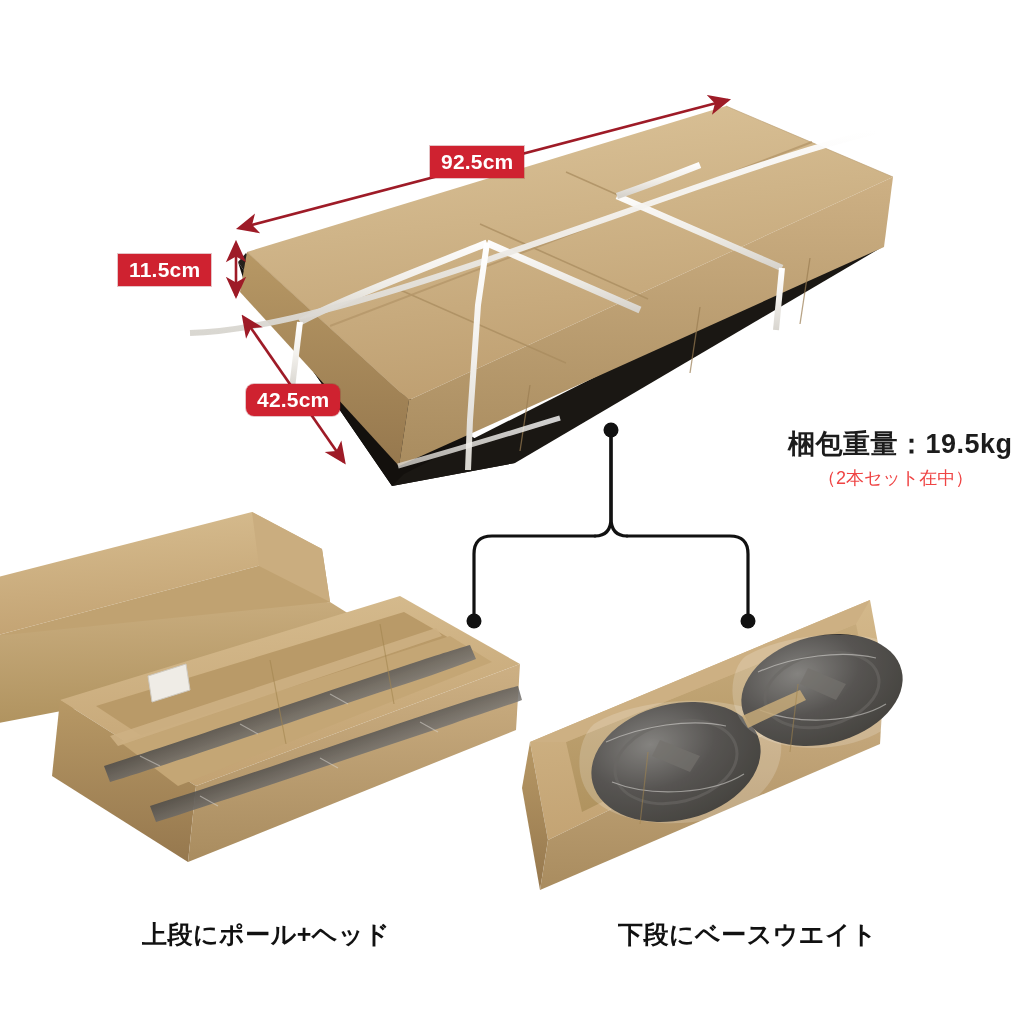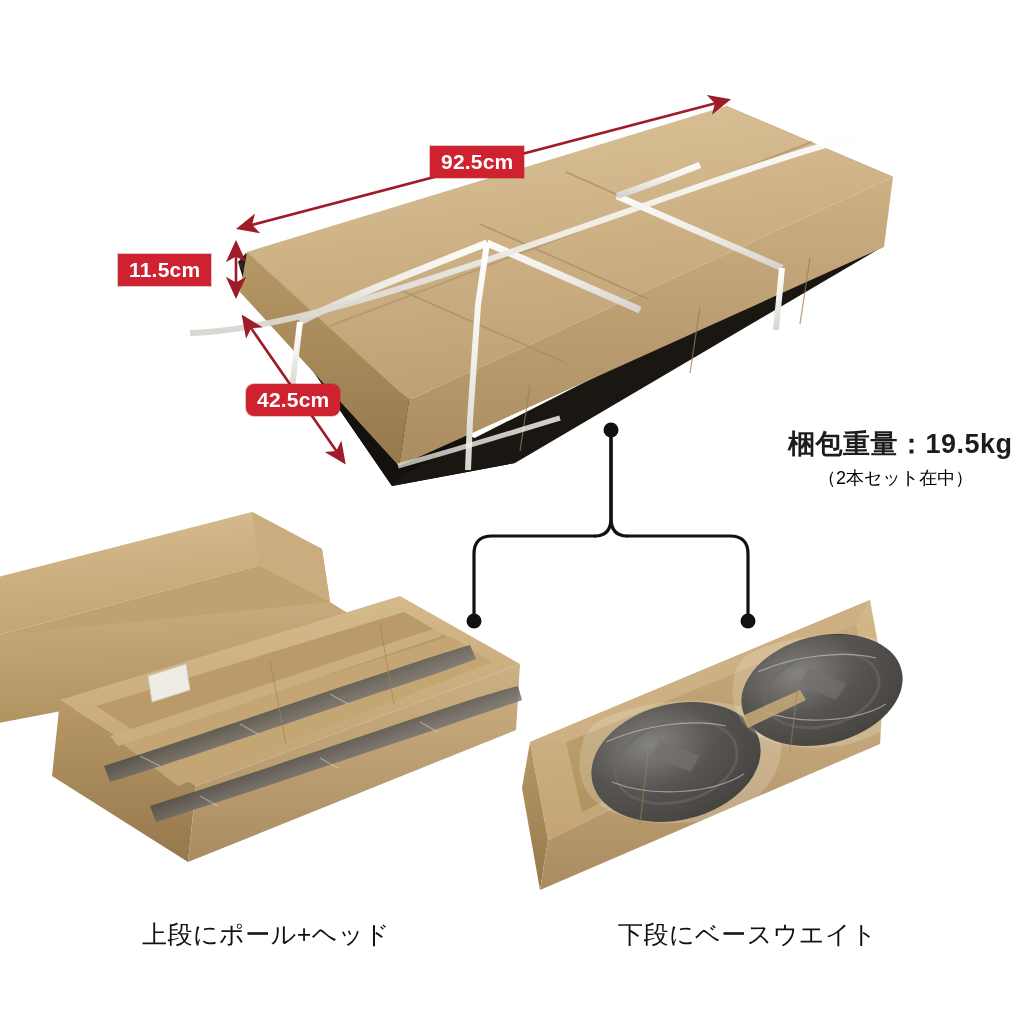--- a/index.html
+++ b/index.html
@@ -33,29 +33,29 @@
     font-size:27px;
     font-weight:600;
     letter-spacing:.5px;
     color:#1c1c1c;
     white-space:nowrap;
   }
   .weight-sub{
     position:absolute;
     font-size:18px;
     font-weight:500;
-    color:#000000;
+    color:#ef4444;
     white-space:nowrap;
   }
 
   
   .caption{
     position:absolute;
     font-size:25px;
-    font-weight:400;
+    font-weight:700;
     color:#111111;
     white-space:nowrap;
     letter-spacing:.5px;
   }
   .footnote{
     position:absolute;
     font-size:22px;
     font-weight:500;
     color:#111111;
     white-space:nowrap;

